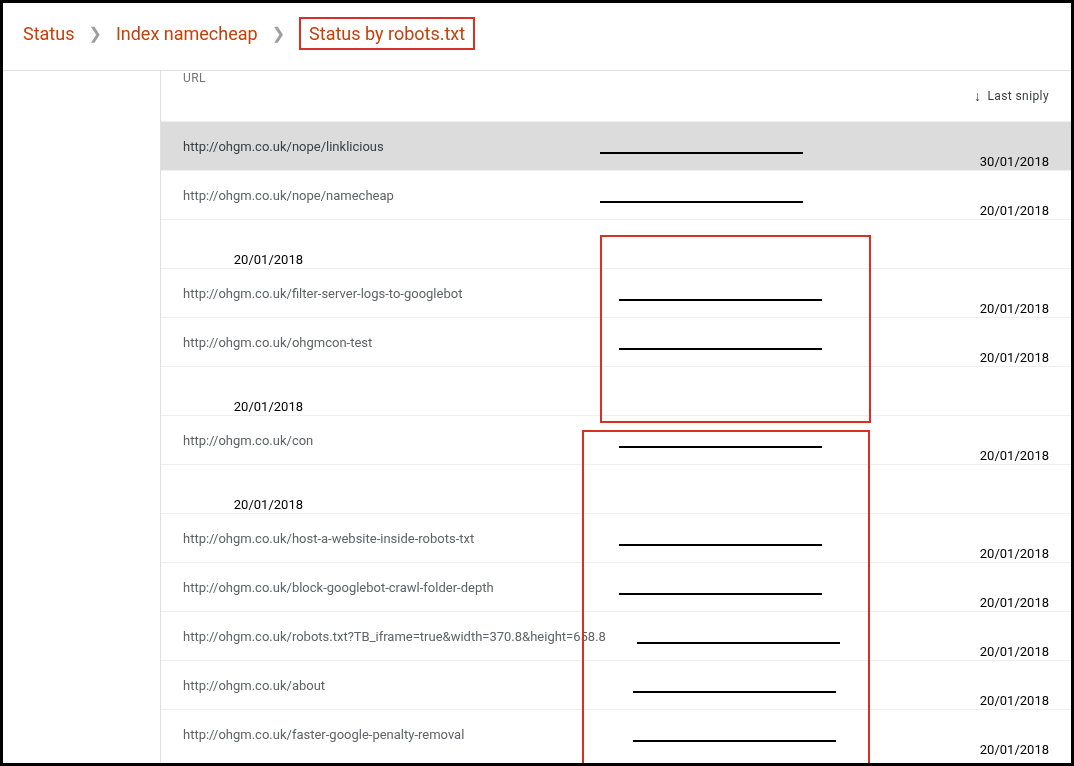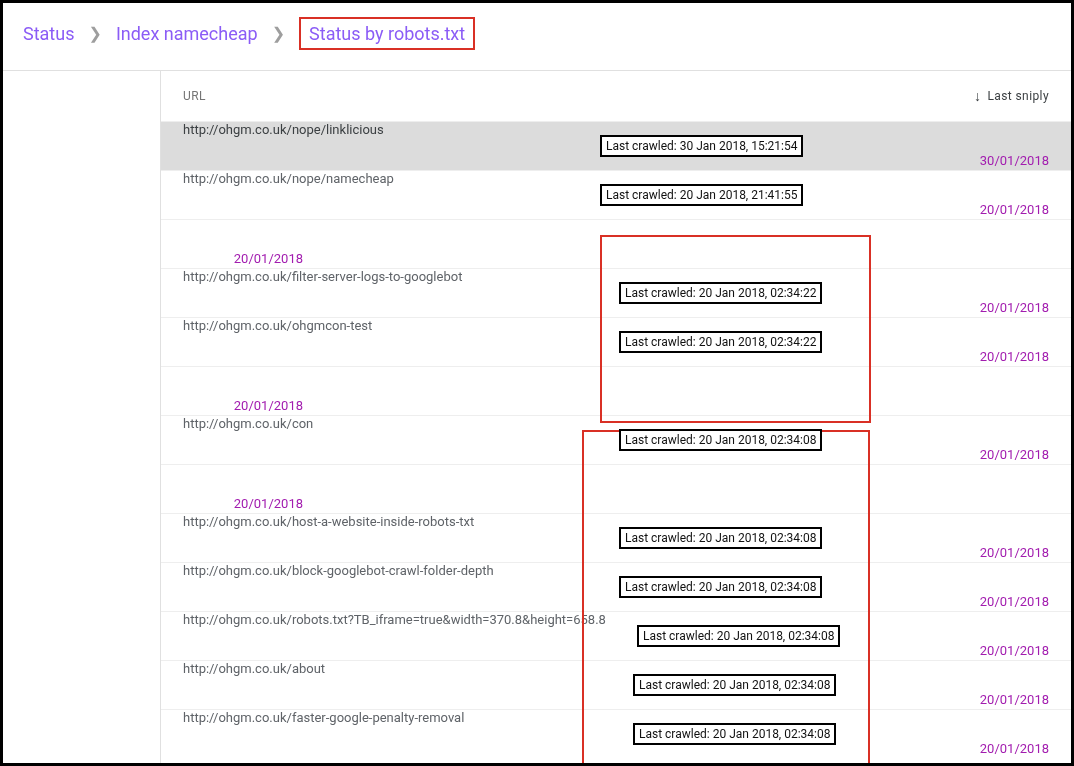--- a/index.html
+++ b/index.html
@@ -18,21 +18,21 @@
   }
   .breadcrumb {
     display: flex;
     align-items: center;
     padding: 14px 20px 20px 20px;
     border-bottom: 1px solid #e0e0e0;
     gap: 14px;
   }
   .crumb {
     font-size: 18px;
-    color: #8b5cf6;
+    color: #c2410c;
   }
   .chev {
     color: #9e9e9e;
     font-size: 16px;
     line-height: 1;
   }
   .crumb.current {
     border: 2px solid #d93025;
     padding: 4px 8px;
   }
@@ -46,40 +46,40 @@
     border-right: 1px solid #e0e0e0;
     background: #fff;
   }
   .main {
     flex: 1;
     position: relative;
     overflow: hidden;
   }
   .tbl-header {
     display: flex;
-    align-items: center;
     padding: 0 22px;
     height: 50px;
     color: #757575;
     font-size: 12px;
     letter-spacing: 0.4px;
   }
   .col-url { flex: 1; }
   .col-date {
     width: 120px;
     text-align: right;
     display: flex;
     align-items: center;
     justify-content: flex-end;
     gap: 6px;
     color: #3c4043;
   }
   .arrow-down { font-size: 14px; }
   .row {
     display: flex;
+    align-items: center;
     padding: 0 22px;
     height: 49px;
     border-top: 1px solid #eeeeee;
     font-size: 13px;
     color: #5f6368;
     position: relative;
   }
   .row.selected {
     background: #dcdcdc;
     color: #3c4043;
@@ -87,21 +87,21 @@
   .row .url-cell {
     flex: 1;
     white-space: nowrap;
     overflow: hidden;
     position: relative;
     padding-right: 10px;
   }
   .row .date-cell {
     width: 120px;
     text-align: right;
-    color: #a21caf;
+    color: #000000;
     margin-top: 31px;
   }
   .tooltip {
     position: absolute;
     border: 2px solid #000;
     background: #fff;
     font-size: 12px;
     color: #111;
     padding: 2px 4px;
     white-space: nowrap;

